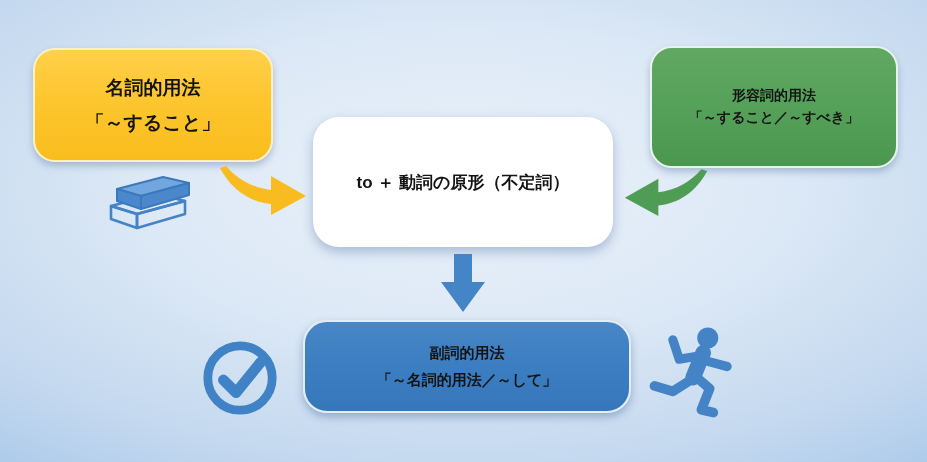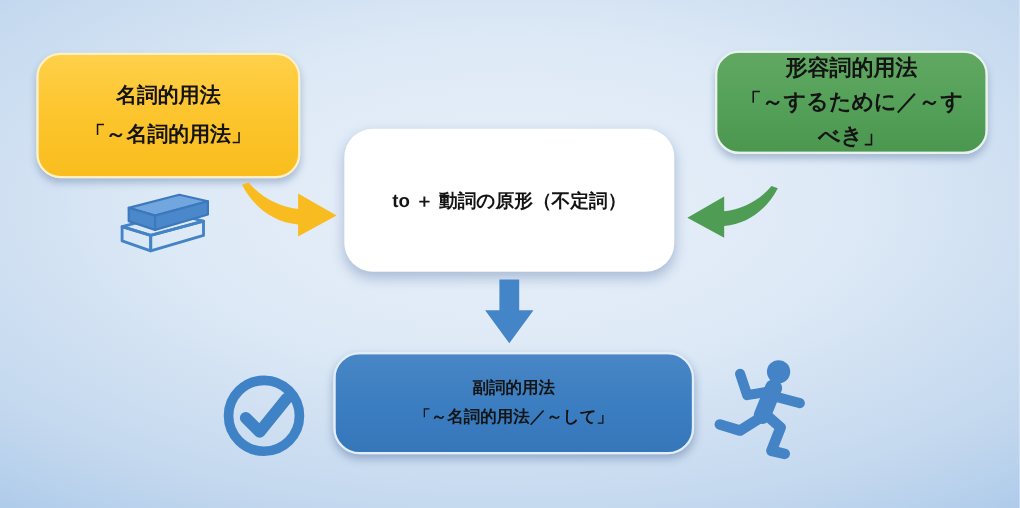--- a/index.html
+++ b/index.html
@@ -23,26 +23,26 @@
   .box .bline{width:100%;}
   .noun-box{
     left:33px;top:48px;width:240px;height:114px;
     background:linear-gradient(180deg,#ffd04a 0%,#fdc62f 45%,#f9bd1d 100%);
     border:2px solid #fdf0c4;
     border-radius:22px;
     box-shadow:0 4px 7px rgba(70,100,150,.35);
     font-size:19px;line-height:1.85;
   }
   .adjective-box{
-    left:650px;top:46px;width:248px;height:94px;
+    left:650px;top:46px;width:248px;height:122px;
     background:linear-gradient(180deg,#61a863 0%,#55a159 50%,#4c9750 100%);
     border:2.5px solid #e9f2ec;
     border-radius:22px;
     box-shadow:0 4px 7px rgba(70,100,150,.35);
-    font-size:20px;line-height:1.55;
+    font-size:14px;line-height:1.55;
     padding:0 14px;
   }
   .center-box{
     left:313px;top:117px;width:300px;height:130px;
     background:#ffffff;
     border-radius:26px;
     box-shadow:0 5px 12px rgba(80,110,160,.4);
     font-size:17px;white-space:nowrap;
   }
   .adverb-box{
@@ -57,26 +57,26 @@
   .icon{position:absolute;}
   .icon svg{display:block;width:100%;height:100%;}
 </style>
 </head>
 <body>
 
 <div class="slide">
 
   <div class="box noun-box">
     <div class="bline">名詞的用法</div>
-    <div class="bline">「～名詞的用法」</div>
+    <div class="bline">「～すること」</div>
   </div>
 
   <div class="box adjective-box">
     <div class="bline">形容詞的用法</div>
-    <div class="bline">「～するために／～すべき」</div>
+    <div class="bline">「～すること／～すべき」</div>
   </div>
 
   <div class="box center-box">
     <div class="bline">to ＋ 動詞の原形（不定詞）</div>
   </div>
 
   <div class="box adverb-box">
     <div class="bline">副詞的用法</div>
     <div class="bline">「～名詞的用法／～して」</div>
   </div>

